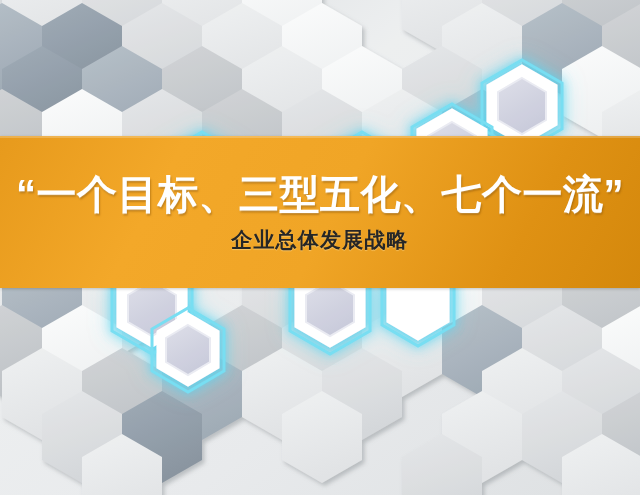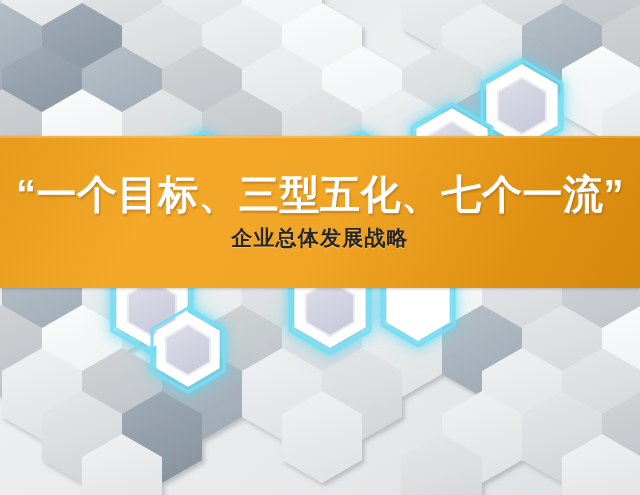--- a/index.html
+++ b/index.html
@@ -73,21 +73,20 @@
 
   #banner-subtitle {
     margin: 12px 0 0 0;
     color: #262626;
     font-size: 21px;
     font-weight: bold;
     line-height: 1.1;
     letter-spacing: 1.2px;
     white-space: nowrap;
     text-shadow: 0 1px 1px rgba(255,220,150,0.55);
-    font-family: Liberation Mono, monospace;
   }
 </style>
 </head>
 <body>
 
 <div id="slide">
 
   <svg id="hex-bg" viewBox="0 0 640 495" preserveAspectRatio="none">
     <defs>
       <linearGradient id="bgGrad" x1="0" y1="0" x2="1" y2="1">

